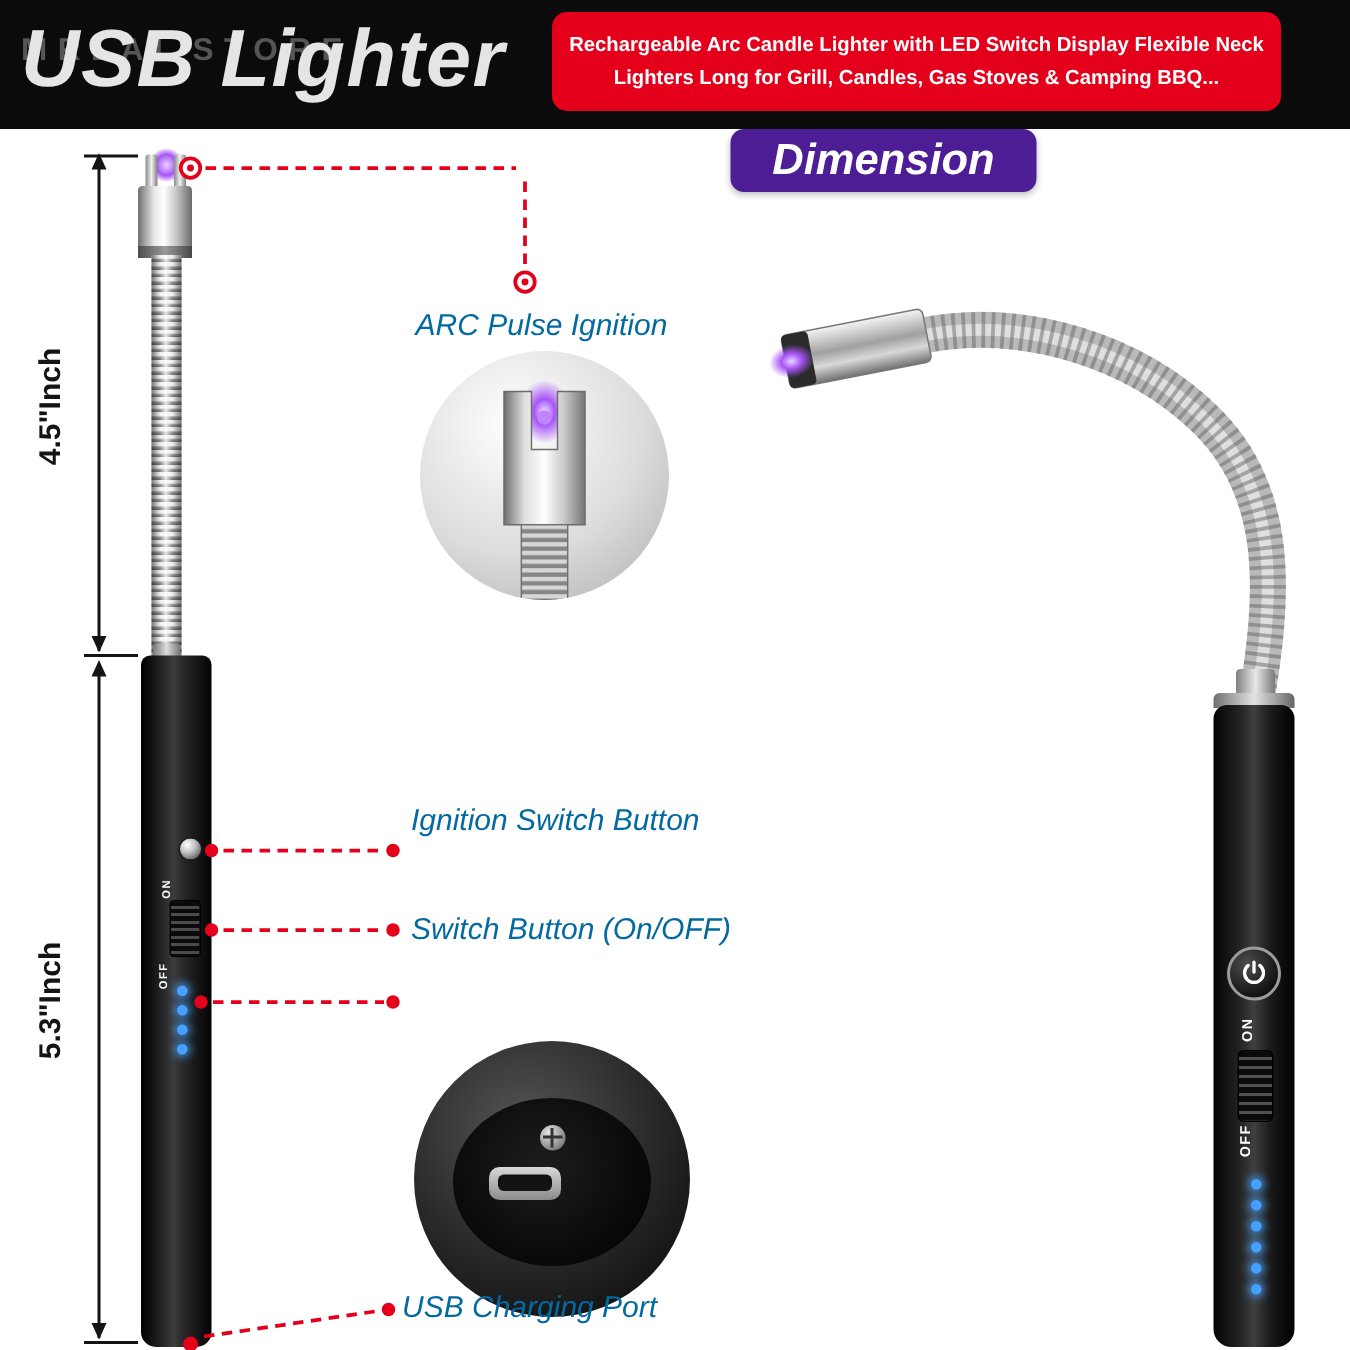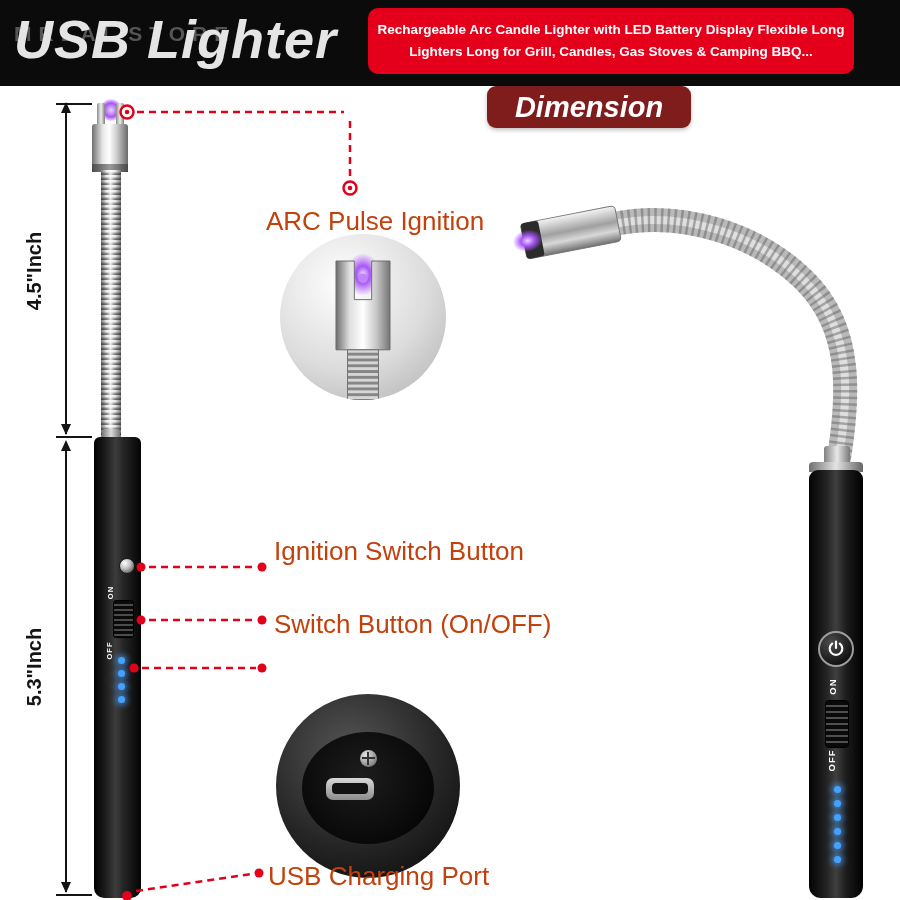--- a/index.html
+++ b/index.html
@@ -18,32 +18,32 @@
     position:absolute; left:14px; top:8px; font-size:54px; font-weight:bold; font-style:italic;
     color:#e5e5e5; letter-spacing:1px; z-index:2; white-space:nowrap;
   }
   .product-badge {
     position:absolute; left:368px; top:8px; width:486px; height:66px; background:#e4001b;
     border-radius:10px; display:flex; flex-direction:column; justify-content:center; align-items:center;
     color:#fff; font-size:13.5px; font-weight:bold; text-align:center; line-height:1.65; padding:0 8px; z-index:2;
   }
   
   .dimension-pill {
-    position:absolute; left:487px; top:86px; width:204px; height:42px; background:#7f1d1d;
+    position:absolute; left:487px; top:86px; width:204px; height:42px; background:#4c1d95;
     border-radius:9px; color:#fff; font-size:29px; font-weight:bold; font-style:italic;
     display:flex; align-items:center; justify-content:center; z-index:4; box-shadow:0 2px 4px rgba(0,0,0,.25);
   }
   
   .measure-label {
     position:absolute; width:120px; height:30px; text-align:center; font-size:20px; font-weight:bold;
     color:#141414; transform:rotate(-90deg); z-index:6; white-space:nowrap;
   }
   
   .anno-label {
-    position:absolute; font-size:26px; color:#c2410c; z-index:6; white-space:nowrap;
+    position:absolute; font-size:20px; color:#0369a1; z-index:6; white-space:nowrap;font-style:italic;
   }
   
   .lighter-left { position:absolute; left:0; top:0; z-index:2; }
   .prong { position:absolute; width:8px; height:26px; background:linear-gradient(90deg,#8a8a8a,#f0f0f0 50%,#7e7e7e); border-radius:2px; }
   .arc-glow-left { position:absolute; left:100px; top:99px; width:22px; height:22px; border-radius:50%;
     background:radial-gradient(circle,#e9d5ff 0%,#a855f7 45%,rgba(168,85,247,0) 75%); }
   .head-left { position:absolute; left:92px; top:124px; width:36px; height:48px; border-radius:3px;
     background:linear-gradient(90deg,#6f6f6f,#e8e8e8 30%,#ffffff 48%,#c9c9c9 70%,#6a6a6a); }
   .head-band-left { position:absolute; left:92px; top:164px; width:36px; height:8px; background:linear-gradient(90deg,#4c4c4c,#9a9a9a 50%,#474747); }
   .neck-left { position:absolute; left:101px; top:170px; width:20px; height:270px;
@@ -99,21 +99,21 @@
 </style>
 </head>
 <body>
 
 <div class="page">
 
   <div class="header">
     <div class="watermark">MRLAI STORE</div>
     <div class="header-title">USB Lighter</div>
     <div class="product-badge">
-      <div>Rechargeable Arc Candle Lighter with LED Battery Display Flexible Long</div>
+      <div>Rechargeable Arc Candle Lighter with LED Switch Display Flexible Neck</div>
       <div>Lighters Long for Grill, Candles, Gas Stoves &amp; Camping BBQ...</div>
     </div>
   </div>
 
   <div class="dimension-pill">Dimension</div>
 
   <svg class="neck-svg" viewBox="0 0 900 900">
     <defs>
       <linearGradient id="headGrad" x1="0" y1="0" x2="0" y2="1">
         <stop offset="0" stop-color="#f4f4f4"></stop>

